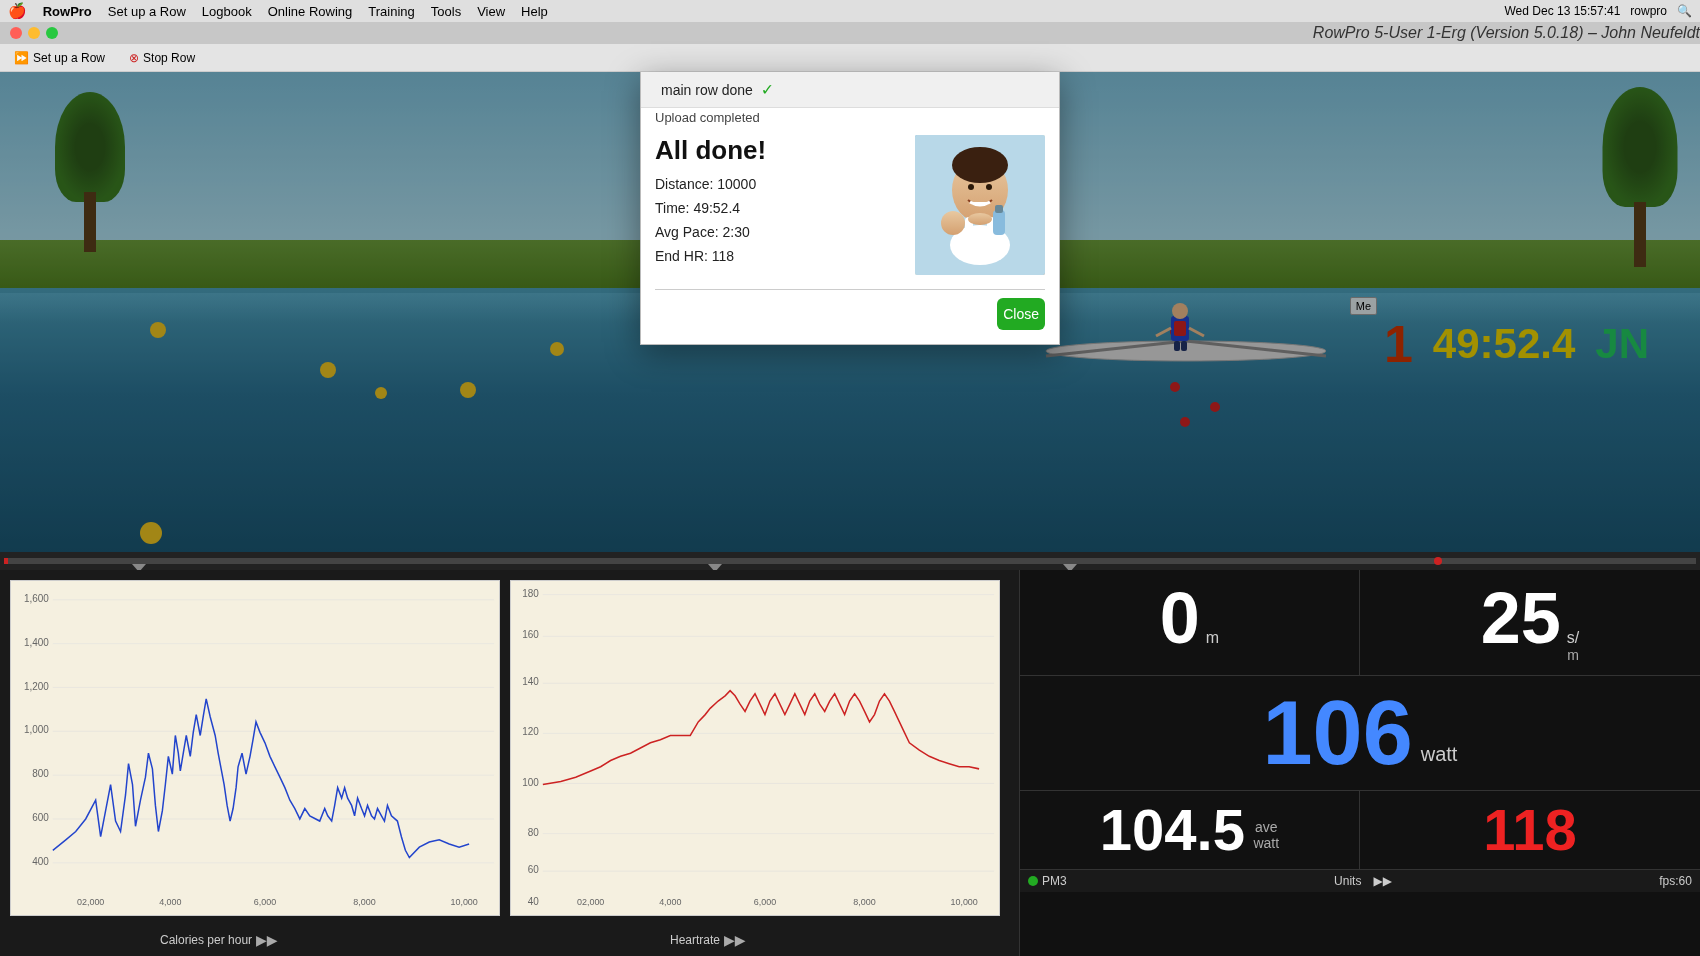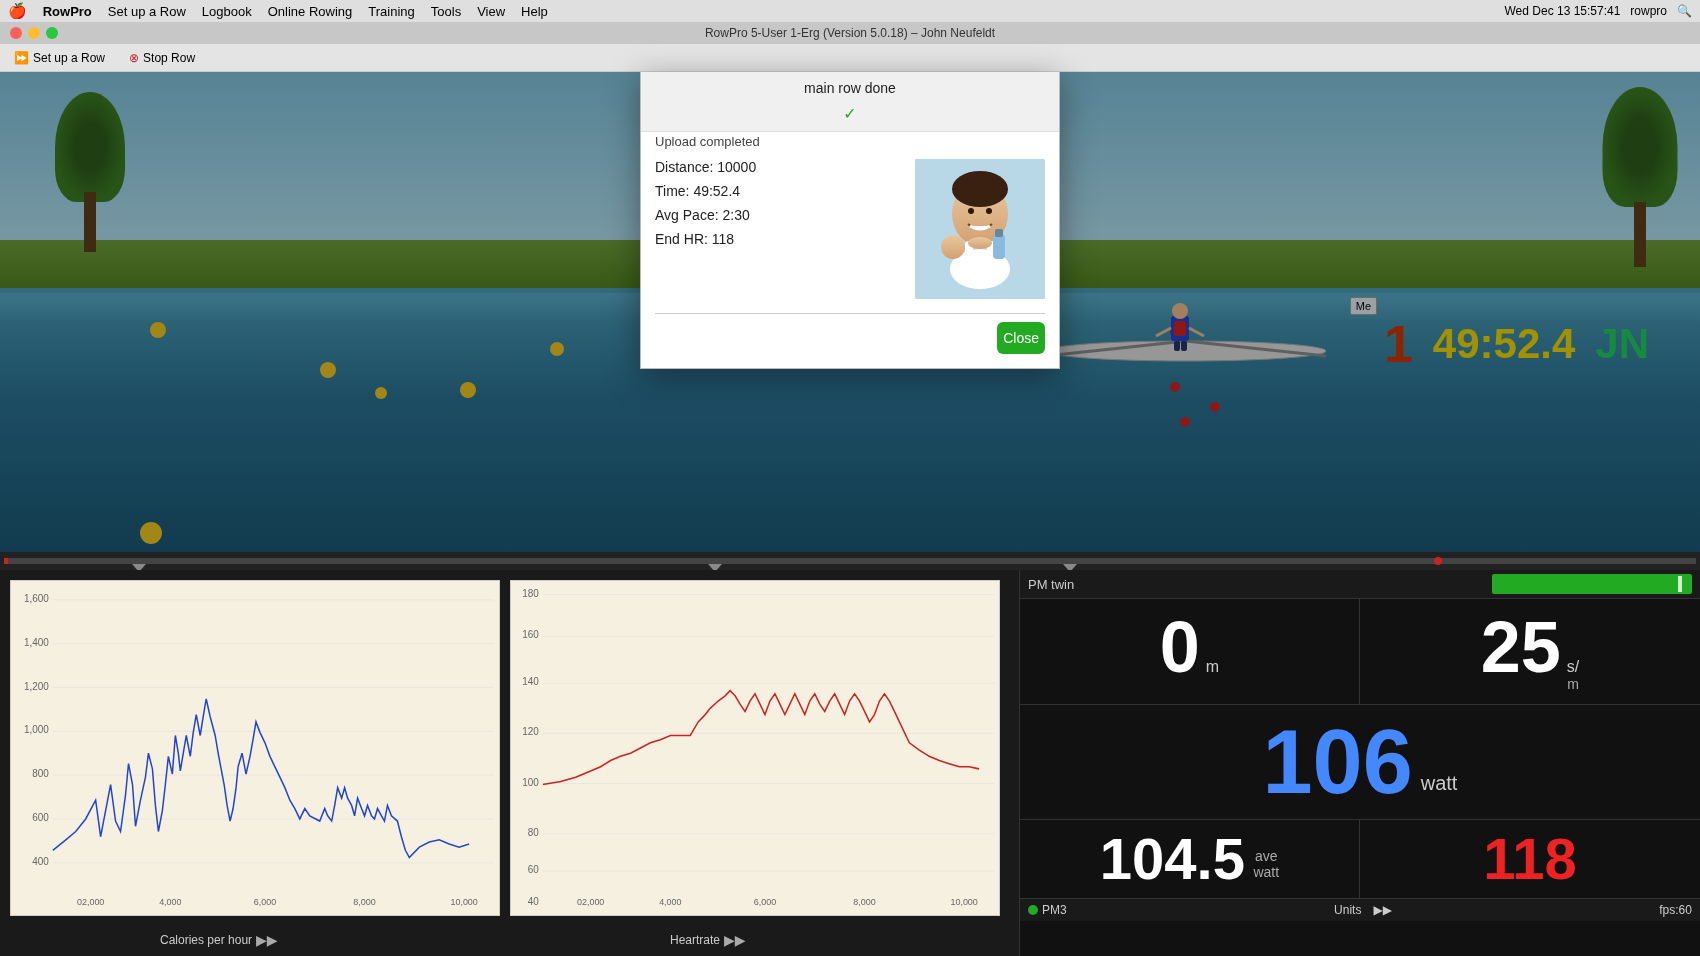--- a/index.html
+++ b/index.html
@@ -37,26 +37,27 @@
       font-size: 12px;
     }
 
     
     #title-bar {
       width: 100%;
       height: 22px;
       background: rgba(210,210,210,0.95);
       display: flex;
       align-items: center;
-      justify-content: center;
+      justify-content: flex-end;
       position: absolute;
       top: 22px; left: 0;
       z-index: 100;
-      font-size: 12px;
+      font-size: 16px;
       color: #333;
+      font-style: italic;
     }
     .traffic-lights {
       position: absolute;
       left: 10px;
       display: flex;
       gap: 6px;
     }
     .tl { width: 12px; height: 12px; border-radius: 50%; }
     .tl-red { background: #ff5f57; }
     .tl-yellow { background: #febc2e; }
@@ -421,21 +422,20 @@
       position: relative;
     }
 
     .modal-header {
       background: #f0f0f0;
       padding: 8px 20px;
       border-bottom: 1px solid #ddd;
       display: flex;
       align-items: center;
       gap: 8px;
-      flex-direction: column;
     }
     .modal-header-title {
       font-size: 14px;
       font-weight: 500;
       color: #222;
     }
     .checkmark {
       color: #22aa22;
       font-size: 16px;
     }
@@ -684,24 +684,20 @@
     <span>Calories per hour</span>
     <span class="chart-label-arrow">▶▶</span>
   </div>
   <div class="chart-label chart-label-right">
     <span>Heartrate</span>
     <span class="chart-label-arrow">▶▶</span>
   </div>
 </div>
 
 <div id="pm-panel">
-  <div class="pm-header">
-    <span class="pm-title">PM twin</span>
-    <div class="pm-green-bar"></div>
-  </div>
 
   <div class="pm-row-1">
     <div class="pm-cell" style="display:flex;align-items:baseline;justify-content:center;gap:6px;padding:12px;">
       <span class="pm-big-num">0</span>
       <span class="pm-unit">m</span>
     </div>
     <div class="pm-cell" style="display:flex;align-items:baseline;justify-content:center;gap:6px;padding:12px;">
       <span class="pm-big-num">25</span>
       <span style="display:flex;flex-direction:column;align-items:center;">
         <span class="pm-unit">s/</span>
@@ -745,20 +741,23 @@
   <div id="modal">
 
     <div class="modal-header">
       <span class="modal-header-title">main row done</span>
       <span class="checkmark">✓</span>
     </div>
     <div class="upload-completed">Upload completed</div>
 
     <div style="display:flex;padding:10px 14px 6px;">
       <div style="flex:1;">
+        <div class="modal-title-section" style="text-align:left;padding:0 0 10px 0;">
+          <span class="modal-main-title">All done!</span>
+        </div>
 
         <div class="modal-stat-line">
           <span>Distance:</span>
           <span>10000</span>
         </div>
         <div class="modal-stat-line">
           <span>Time:</span>
           <span>49:52.4</span>
         </div>
         <div class="modal-stat-line">

